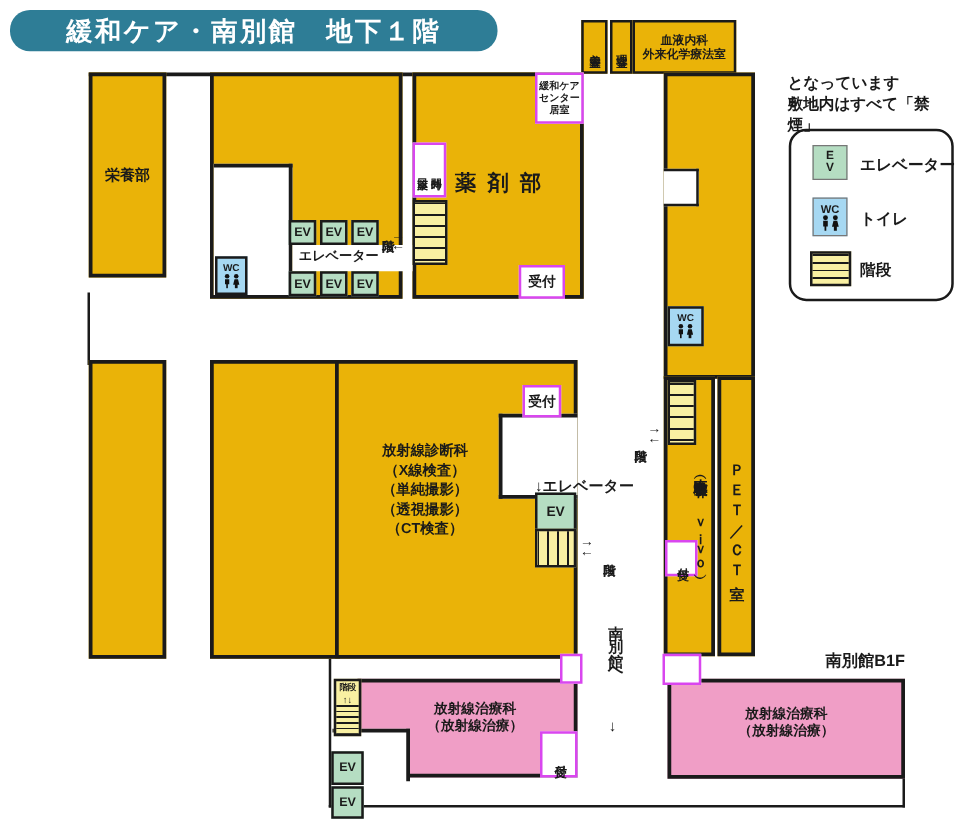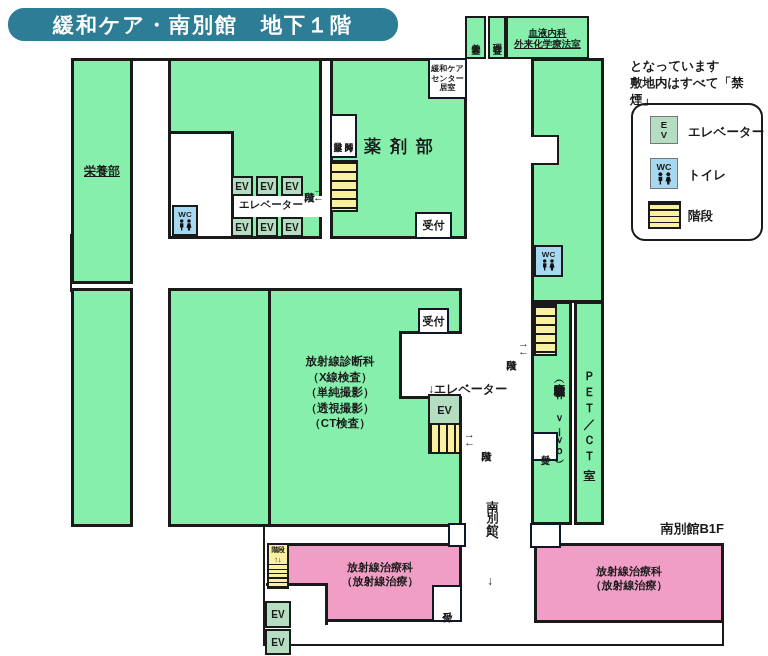--- a/index.html
+++ b/index.html
@@ -1,24 +1,24 @@
 <!DOCTYPE html>
 <html><head>
 <meta charset="utf-8">
 <style>
   html,body{margin:0;padding:0;background:#fff;}
   #stage{position:relative;width:768px;height:656px;background:#ffffff;overflow:hidden;
          font-family:"Liberation Sans","DejaVu Sans",sans-serif;color:#1a1a1a;}
   .abs{position:absolute;box-sizing:border-box;}
   
   .line{background:#1a1a1a;z-index:0;}
-  .room{background:#86efac;border:3px solid #1a1a1a;z-index:1;text-decoration:underline;}
+  .room{background:#eab308;border:3px solid #1a1a1a;z-index:1;}
   .mag{background:#f09ec6;border:3px solid #1a1a1a;z-index:1;}
   .cut{background:#ffffff;z-index:2;}
-  .wbox{background:#ffffff;border:2px solid #0f172a;z-index:3;display:flex;align-items:center;justify-content:center;text-align:center;}
+  .wbox{background:#ffffff;border:2px solid #d946ef;z-index:3;display:flex;align-items:center;justify-content:center;text-align:center;}
   .evbox{background:#b5ddc2;border:2px solid #1a1a1a;z-index:3;display:flex;align-items:center;justify-content:center;font-weight:bold;}
   .wcbox{background:#a6d8f2;border:2px solid #1a1a1a;z-index:3;display:flex;flex-direction:column;align-items:center;justify-content:center;line-height:1;}
   .stairs{background:#f9f0a2;border:2.5px solid #1a1a1a;z-index:3;}
   .st-h{background-image:repeating-linear-gradient(to bottom,#1a1a1a 0 1.6px,transparent 1.6px 9px);}
   .st-v{background-image:repeating-linear-gradient(to right,#1a1a1a 0 1.6px,transparent 1.6px 8px);}
   .lbl{z-index:4;font-weight:bold;white-space:nowrap;}
   .center{display:flex;align-items:center;justify-content:center;text-align:center;}
   .vtext{writing-mode:vertical-rl;text-orientation:mixed;z-index:4;font-weight:bold;display:flex;align-items:center;justify-content:center;}
   .arrows{z-index:4;font-weight:bold;font-size:11px;line-height:8px;display:flex;flex-direction:column;}
   
@@ -50,21 +50,21 @@
   <div class="abs room" style="left:488px;top:16px;width:18px;height:43px;border-width:2.5px;">
     <div class="abs vtext" style="left:0;top:0;right:0;bottom:0;font-size:9px;letter-spacing:1px;">理容室</div>
   </div>
   <div class="abs room center" style="left:506px;top:16px;width:83px;height:43px;border-width:2.5px;">
     <div style="font-size:9.5px;font-weight:bold;line-height:11px;">
       <span style="display:block;">血液内科</span>
       <span style="display:block;">外来化学療法室</span>
     </div>
   </div>
 
-  <div class="abs room center" style="left:71px;top:58px;width:62px;height:226px;">
+  <div class="abs room center" style="left:71px;top:58px;width:62px;height:164px;">
     <span style="font-size:12px;font-weight:bold;">栄養部</span>
   </div>
 
   <div class="abs room" style="left:168px;top:58px;width:154px;height:181px;"></div>
   <div class="abs cut" style="left:171px;top:131px;width:63px;height:105px;border-top:3px solid #1a1a1a;border-right:3px solid #1a1a1a;"></div>
   <div class="abs cut" style="left:234px;top:196px;width:96px;height:21px;"></div>
   <div class="abs wcbox" style="left:172px;top:205px;width:26px;height:31px;">
     <span class="wc-word">WC</span>
     <svg class="person" width="17" height="12" viewBox="0 0 17 12">
         <g fill="#111">

